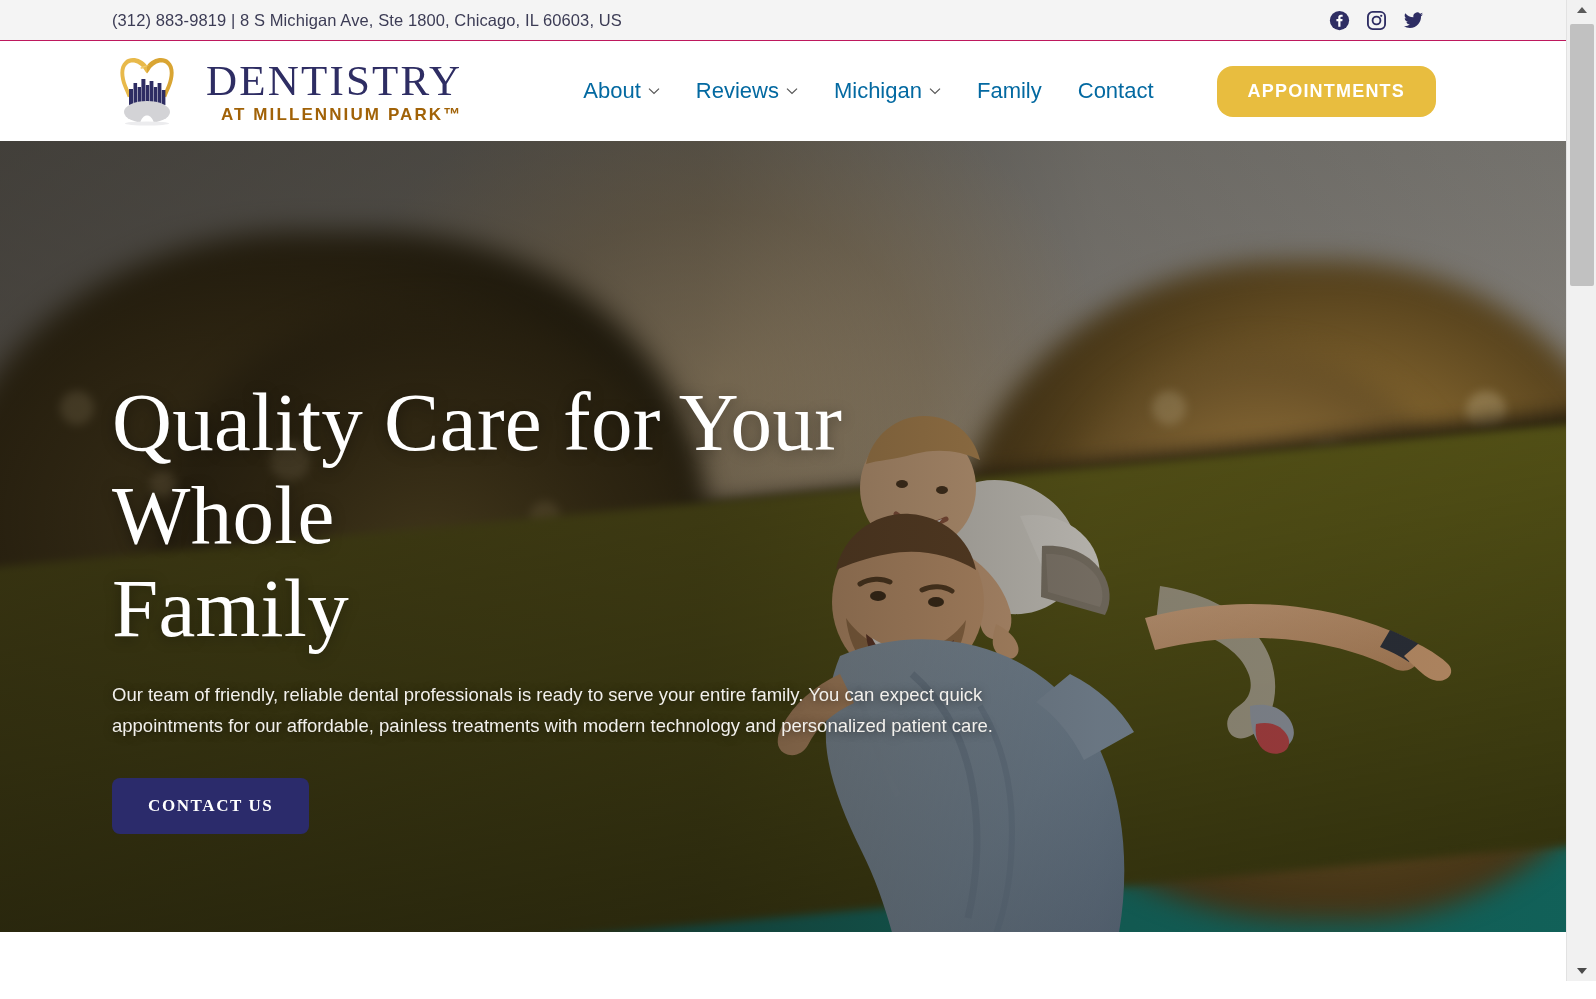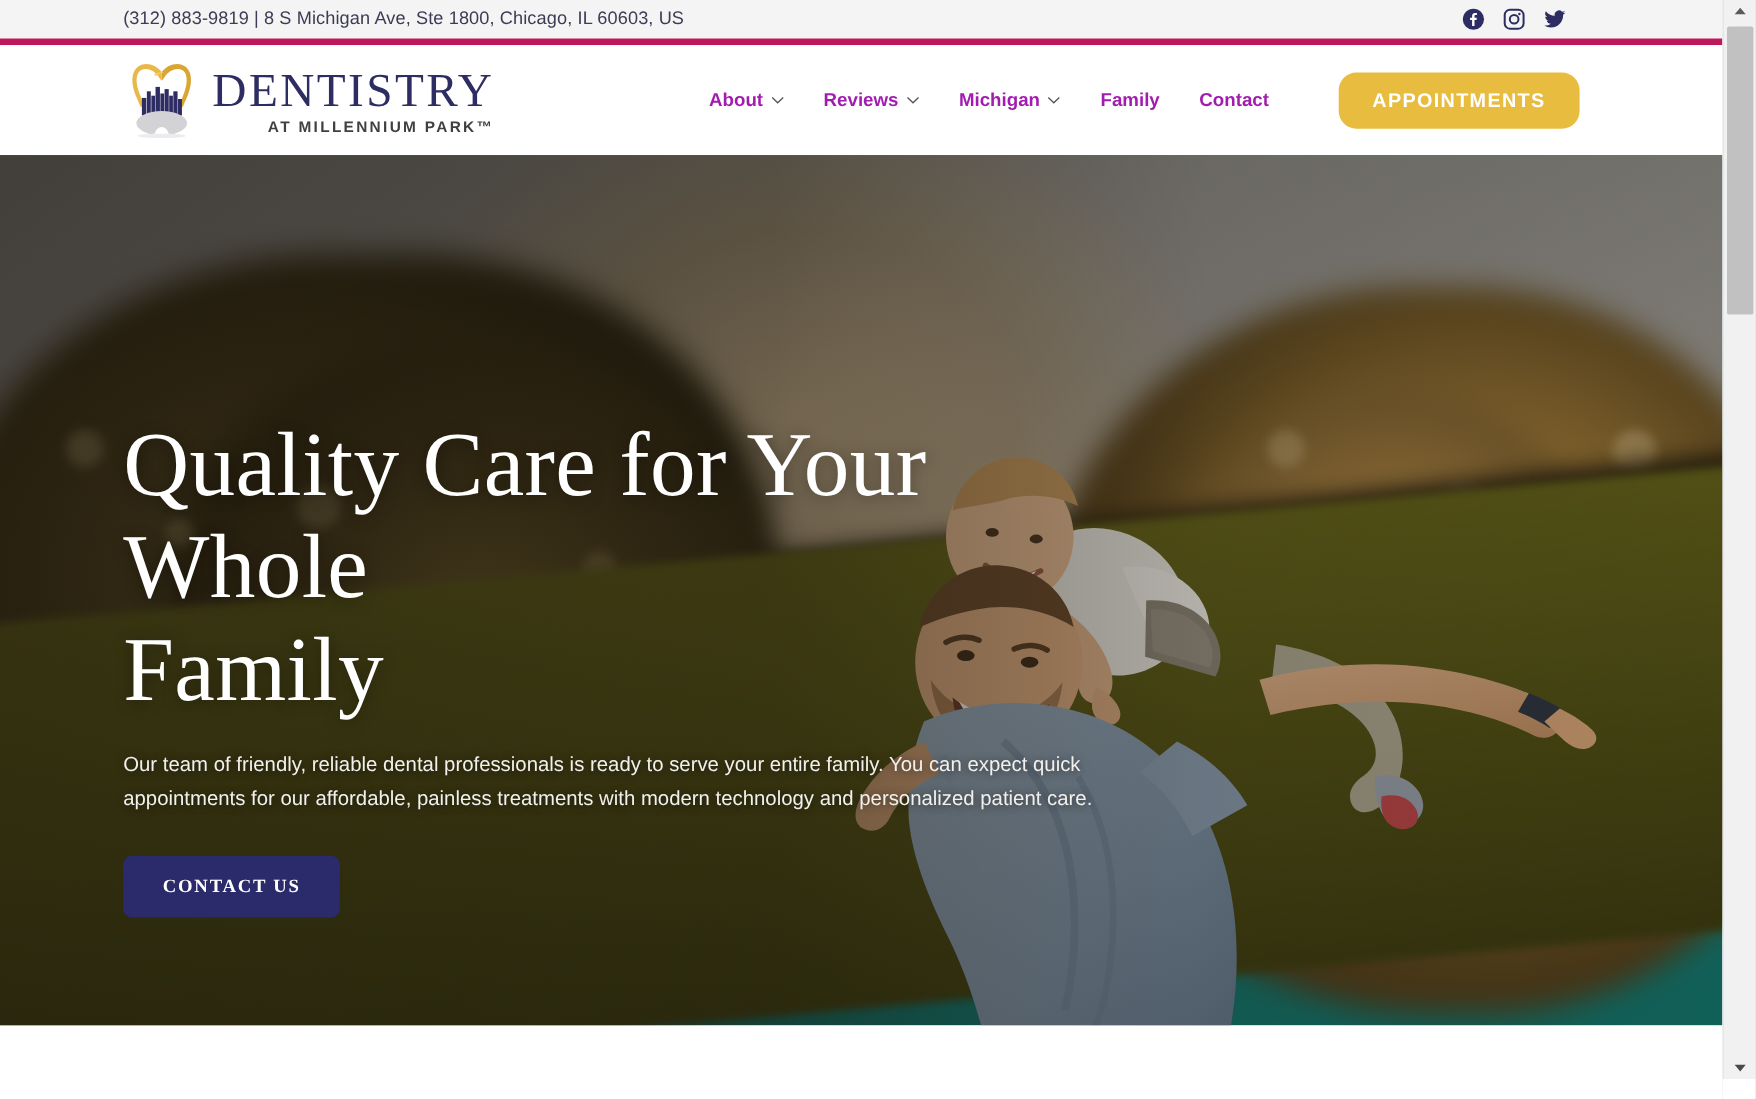--- a/index.html
+++ b/index.html
@@ -20,21 +20,21 @@
     position:absolute; left:0; top:0;
     width:1566px; height:999px;
     overflow:hidden;
     background:#ffffff;
   }
 
   
   #topbar {
     height:41px;
     background:#f4f4f4;
-    border-bottom:6px solid #be185d;
+    border-bottom:1px solid #be185d;
     display:flex; align-items:center;
     padding:0 34px 0 112px;
   }
   #topbar-contact {
     font-size:16.5px;
     color:#3c3c55;
     letter-spacing:.1px;
     white-space:nowrap;
   }
   #social {
@@ -47,53 +47,52 @@
 
   
   #header {
     height:100px;
     background:#ffffff;
     display:flex; align-items:center;
     padding:0 0 0 110px;
     position:relative;
   }
   
-  #logo { display:flex; align-items:center; gap:9px; cursor:pointer;justify-content:flex-end; }
+  #logo { display:flex; align-items:center; gap:22px; cursor:pointer;justify-content:flex-end; }
   #logo-mark { width:74px; height:70px; flex:0 0 74px; }
   #logo-text { display:flex; flex-direction:column; line-height:1; }
   #logo-word {
     font-family:"Liberation Serif", serif;
     font-size:43px;
     letter-spacing:2.2px;
     color:#2e2d63;
     line-height:1;
   }
   #logo-tag {
-    font-size:14px;
+    font-size:17px;
     letter-spacing:2.1px;
-    color:#404040;
+    color:#a16207;
     text-align:right;
     margin-top:4px;
     font-weight:600;
   }
 
   
   #nav {
     margin-left:auto;
     display:flex; align-items:center; gap:0;
     padding-right:0;
   }
   .nav-item {
     display:flex; align-items:center; gap:7px;
-    font-size:17px;
-    color:#a21caf;
+    font-size:22px;
+    color:#0369a1;
     padding:0 18px;
     cursor:pointer;
     white-space:nowrap;
-    font-weight:bold;
   }
   .chev { width:12px; height:8px; display:block; }
 
   #appointments-btn {
     margin-left:45px;
     margin-right:130px;
     background:#e8bd3f;
     color:#ffffff;
     font-size:18px;
     font-weight:bold;

